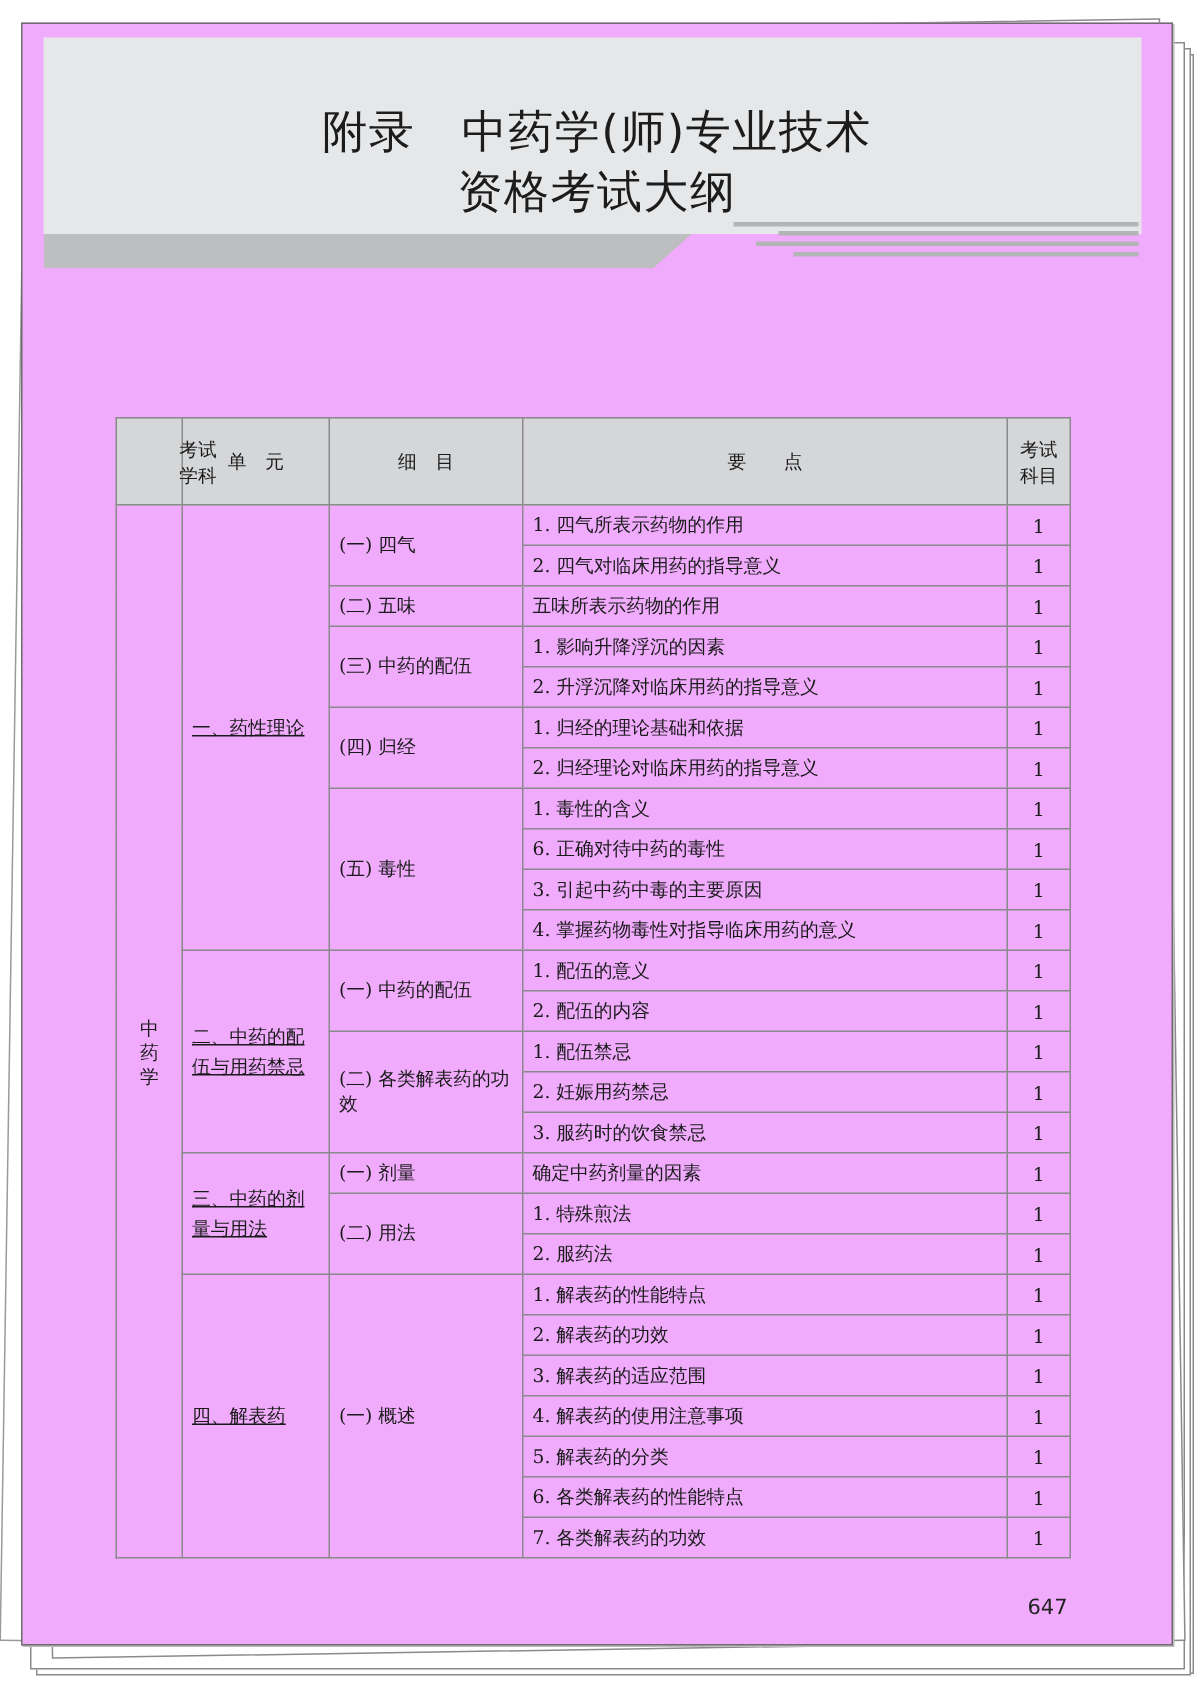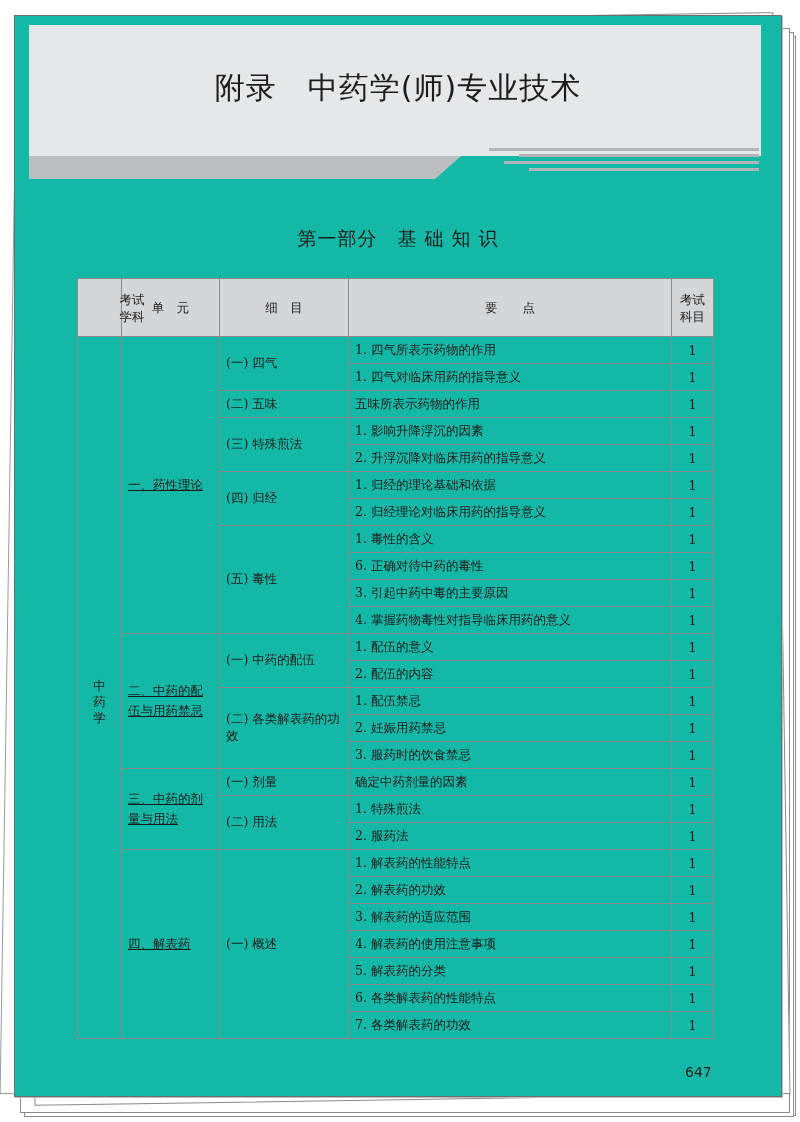--- a/index.html
+++ b/index.html
@@ -14,21 +14,21 @@
   .sheet.s1 { left:26px; top:18px; width:756px; height:1082px; transform:rotate(-0.9deg); }
   .sheet.s2 { left:20px; top:28px; width:770px; height:1085px; }
   .sheet.s3 { left:24px; top:32px; width:770px; height:1085px; }
   .sheet.s4 { left:28px; top:36px; width:768px; height:1080px; }
   .sheet.back-tilt { left:8px; top:30px; width:760px; height:1070px; transform:rotate(0.9deg); border-color:#9a9a9a; }
   .blue-edge { position:absolute; left:17px; top:42px; width:4px; height:42px; background:#2f4a8a; }
   .olive-edge { position:absolute; left:767px; top:950px; width:8px; height:90px; background:#8f7f10; transform:skewX(-3deg); }
 
   .page {
     position:absolute; left:14px; top:15px; width:768px; height:1082px;
-    background:#14b8a6; border:1px solid #6d6d6d; box-sizing:border-box;
+    background:#f0abfc; border:1px solid #6d6d6d; box-sizing:border-box;
     box-shadow: 1px 1px 0 #bdbdbd;
   }
   .banner {
     position:absolute; left:14px; top:9px; width:732px; height:131px;
     background:#e6e7e9;
   }
   .banner-band {
     position:absolute; left:14px; top:140px; width:432px; height:23px;
     background:#bdbec0;
     clip-path: polygon(0 0, 100% 0, 94% 100%, 0 100%);
@@ -84,22 +84,22 @@
 <div class="page">
   <div class="banner"></div>
   <div class="banner-band"></div>
   <div class="banner-stripes">
     <div style="top:2px;width:270px;"></div>
     <div style="top:8px;width:240px;"></div>
     <div style="top:15px;width:255px;"></div>
     <div style="top:22px;width:230px;"></div>
   </div>
   <div class="title l1">附录　中药学(师)专业技术</div>
-
-  <div class="section-heading">第一部分　基 础 知 识</div>
+  <div class="title l2">资格考试大纲</div>
+
 
   <table class="syllabus">
     <colgroup>
       <col style="width:44px">
         <col style="width:98px">
         <col style="width:129px">
         <col style="width:323px">
         <col style="width:42px">
     </colgroup>
     <thead>
@@ -114,30 +114,30 @@
     <tbody>
 
       <tr>
         <td class="c-subject" rowspan="26"><span>中药学</span></td>
         <td class="c-unit" rowspan="11">一、药性理论</td>
         <td rowspan="2">(一) 四气</td>
         <td>1. 四气所表示药物的作用</td>
         <td class="c-count">1</td>
       </tr>
       <tr>
-        <td>1. 四气对临床用药的指导意义</td>
+        <td>2. 四气对临床用药的指导意义</td>
         <td class="c-count">1</td>
       </tr>
       <tr>
         <td>(二) 五味</td>
         <td>五味所表示药物的作用</td>
         <td class="c-count">1</td>
       </tr>
       <tr>
-        <td rowspan="2">(三) 特殊煎法</td>
+        <td rowspan="2">(三) 中药的配伍</td>
         <td>1. 影响升降浮沉的因素</td>
         <td class="c-count">1</td>
       </tr>
       <tr>
         <td>2. 升浮沉降对临床用药的指导意义</td>
         <td class="c-count">1</td>
       </tr>
       <tr>
         <td rowspan="2">(四) 归经</td>
         <td>1. 归经的理论基础和依据</td>

